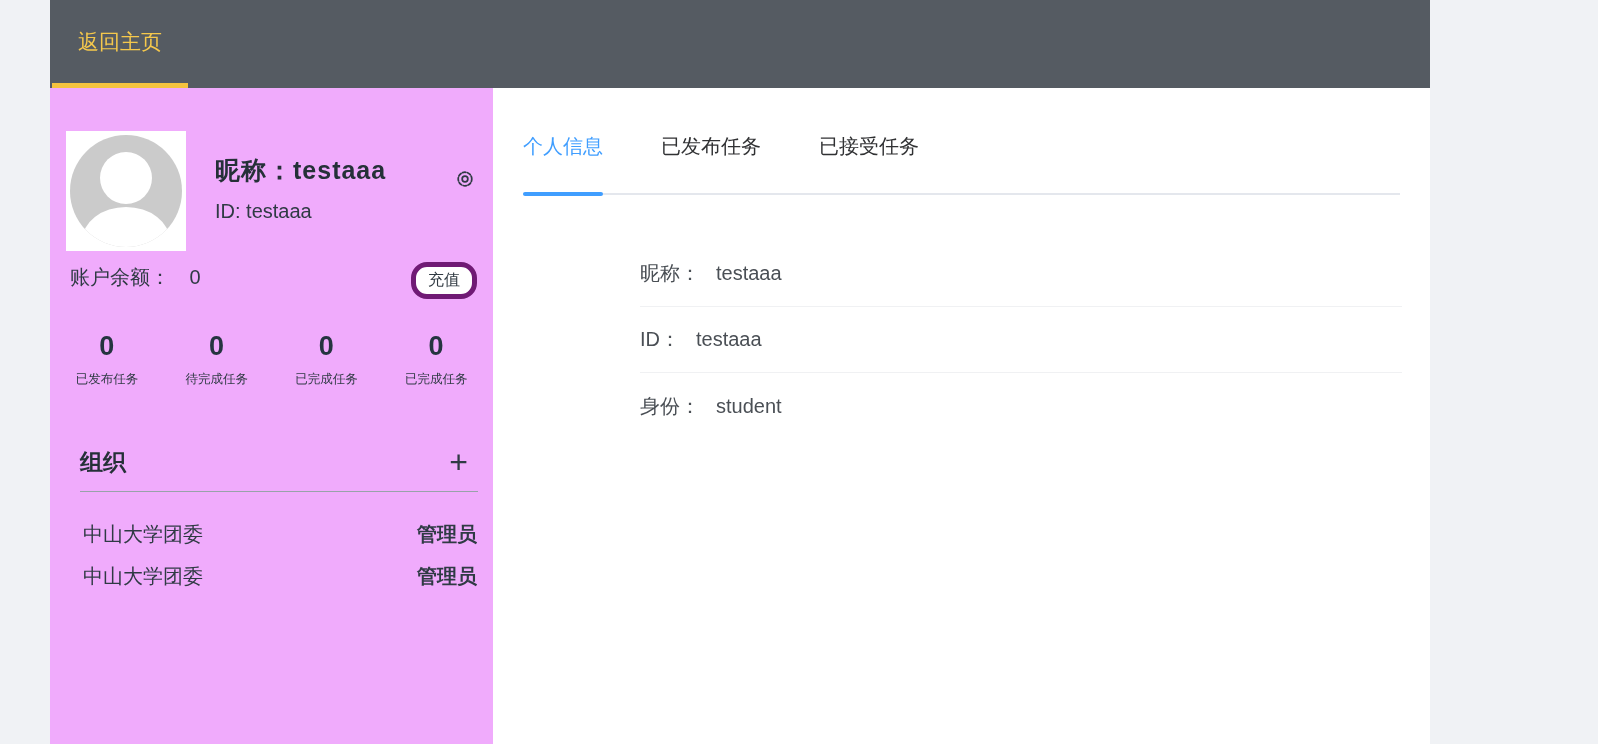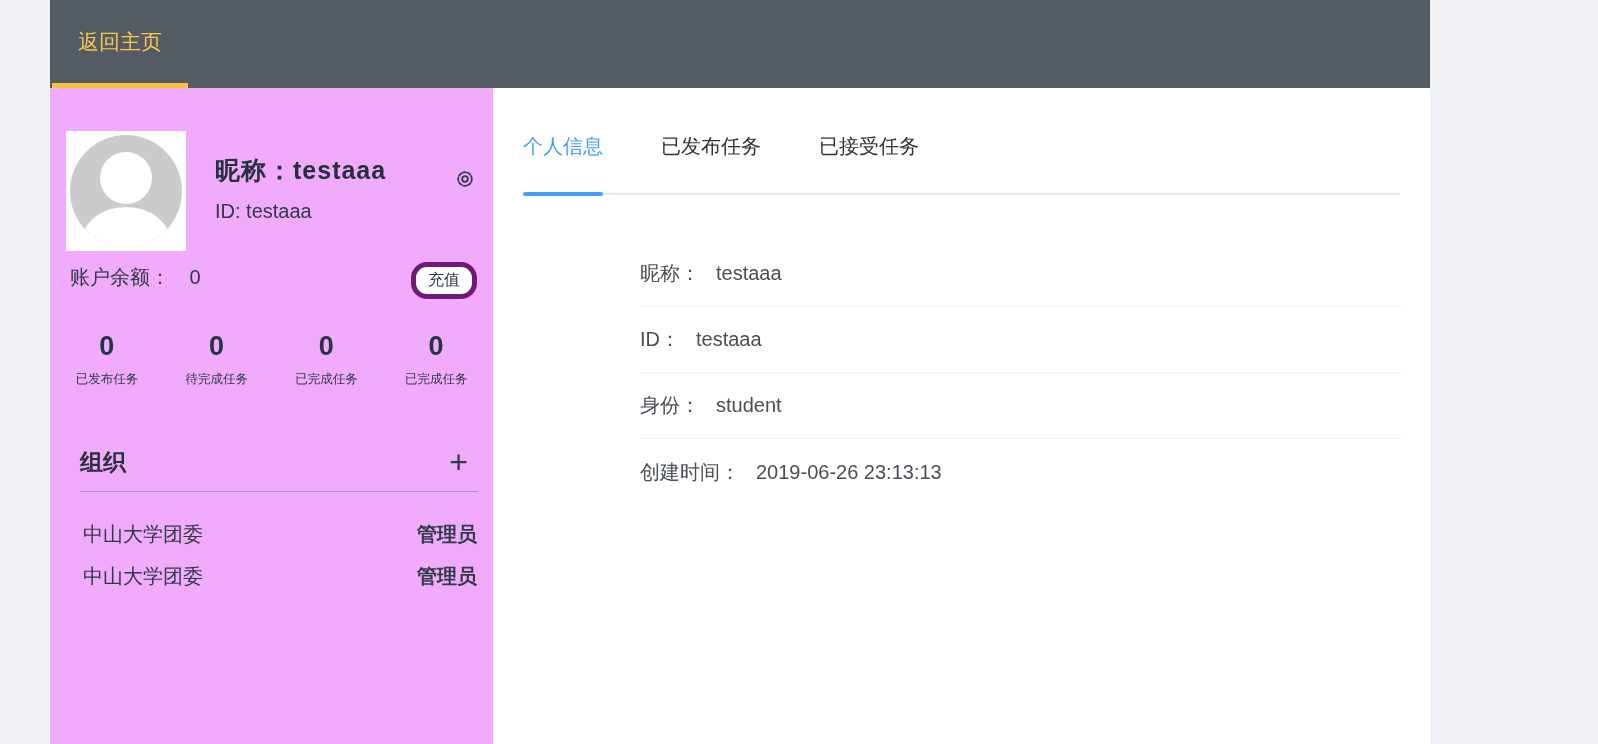--- a/index.html
+++ b/index.html
@@ -234,21 +234,17 @@
           <span class="detail-value">testaaa</span>
         </div>
         <div class="detail-row">
           <span class="detail-label">ID：</span>
           <span class="detail-value">testaaa</span>
         </div>
         <div class="detail-row">
           <span class="detail-label">身份：</span>
           <span class="detail-value">student</span>
         </div>
-        <div class="detail-row">
-          <span class="detail-label">创建时间：</span>
-          <span class="detail-value">2019-06-26 23:13:13</span>
-        </div>
       </div>
 
     </div>
   </div>
 </div>
 
 </body></html>

